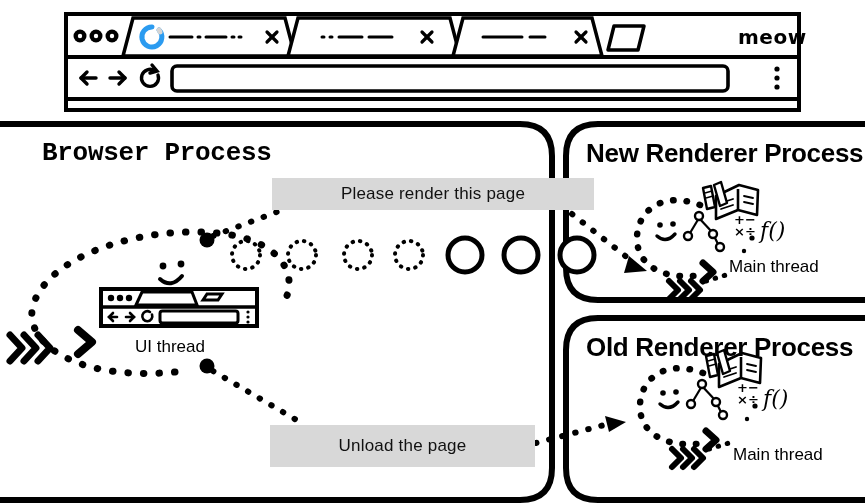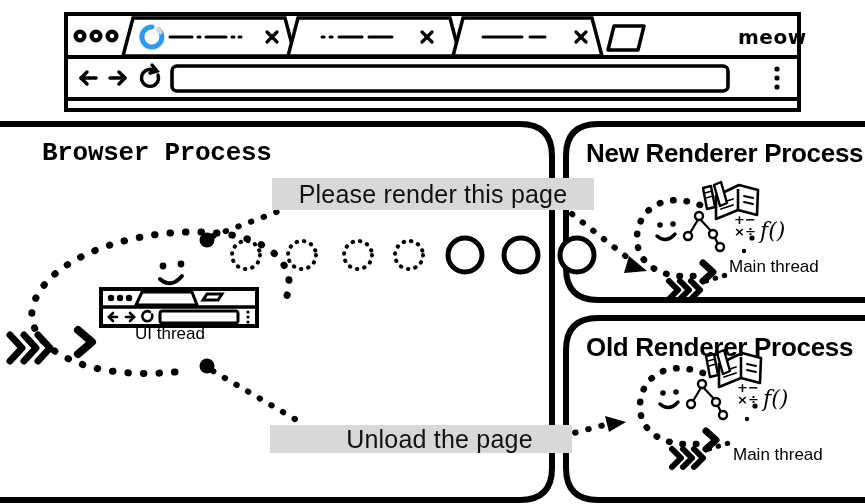--- a/index.html
+++ b/index.html
@@ -1,21 +1,21 @@
 <!DOCTYPE html>
 <html><head>
 <meta charset="utf-8">
 <style>
   html,body{margin:0;padding:0;background:#ffffff;}
   body{width:865px;height:504px;overflow:hidden;
        font-family:"Liberation Sans","DejaVu Sans",sans-serif;color:#000;}
   #stage{position:relative;width:865px;height:504px;}
   #stage svg{position:absolute;left:0;top:0;}
   .hl{position:absolute;background:#d8d8d8;display:flex;align-items:center;
-      justify-content:center;font-size:25px;letter-spacing:.2px;color:#111;
+      justify-content:center;font-size:17px;letter-spacing:.2px;color:#111;
       white-space:nowrap;}
   .ptitle{position:absolute;font-size:26px;font-weight:bold;letter-spacing:-.3px;
           white-space:nowrap;}
   .lbl{position:absolute;font-size:17px;font-weight:normal;white-space:nowrap;text-align:right;}
   .meow{position:absolute;font-size:20px;font-weight:bold;
         font-family:"DejaVu Sans",sans-serif;letter-spacing:.5px;}
   .urltext{position:absolute;font-size:16px;white-space:nowrap;}
 </style>
 </head>
 <body>
@@ -299,19 +299,19 @@
 </svg>
 
 <div class="meow" style="left:738px;top:25px;">meow</div>
 
 
 <div class="ptitle" style="left:42px;top:138px;font-family:Liberation Mono, monospace;">Browser Process</div>
 <div class="ptitle" style="left:586px;top:332px;">Old Renderer Process</div>
 <div class="ptitle" style="left:586px;top:138px;">New Renderer Process</div>
 
 <div class="hl" style="left:272px;top:178px;width:322px;height:32px;">Please render this page</div>
-<div class="hl" style="left:270px;top:425px;width:265px;height:28px;padding-left:37px;">Unload the page</div>
-
-<div class="lbl" style="left:135px;top:324px;">UI thread</div>
+<div class="hl" style="left:270px;top:425px;width:265px;height:42px;">Unload the page</div>
+
+<div class="lbl" style="left:135px;top:337px;">UI thread</div>
 <div class="lbl" style="left:729px;top:257px;">Main thread</div>
 <div class="lbl" style="left:733px;top:445px;">Main thread</div>
 
 </div>
 
 </body></html>

